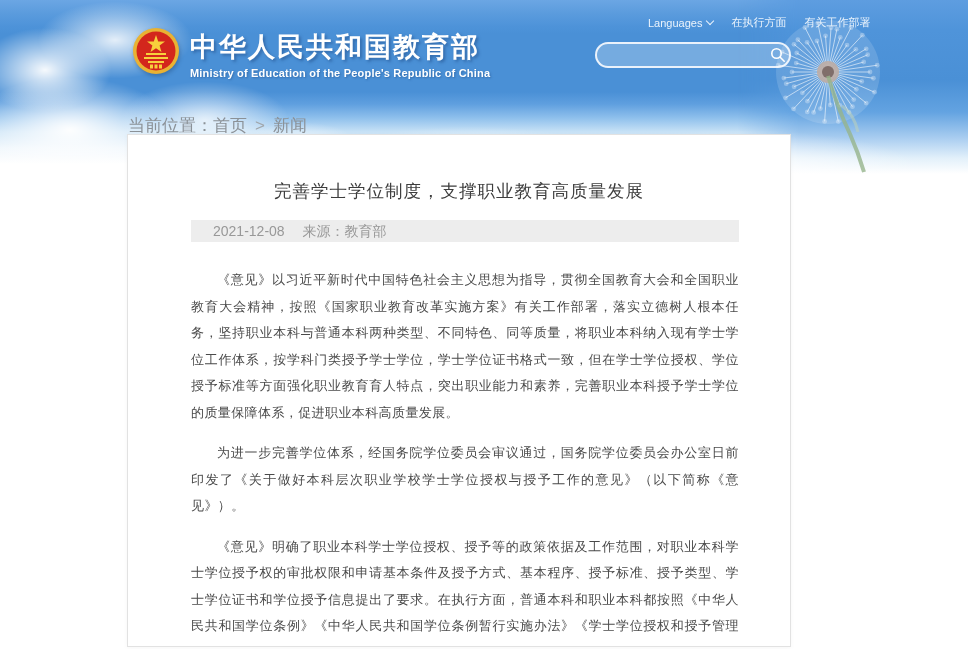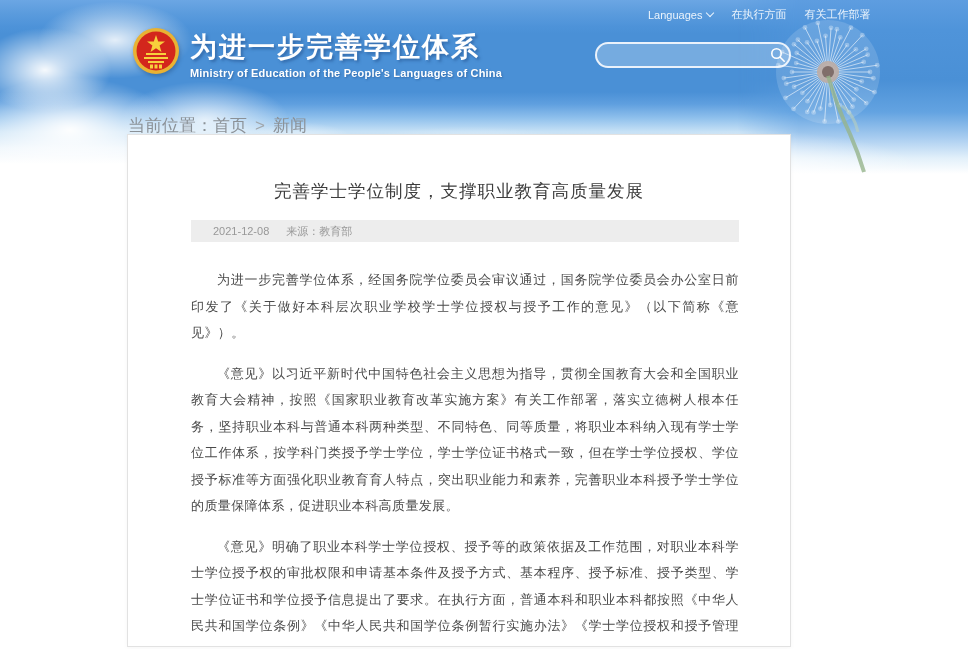--- a/index.html
+++ b/index.html
@@ -30,21 +30,21 @@
     background:
       radial-gradient(ellipse 95px 60px at 45px 70px, rgba(255,255,255,.95) 0%, rgba(255,255,255,0) 70%),
       radial-gradient(ellipse 110px 55px at 115px 40px, rgba(255,255,255,.85) 0%, rgba(255,255,255,0) 70%),
       radial-gradient(ellipse 150px 75px at 70px 130px, rgba(255,255,255,.97) 0%, rgba(255,255,255,0) 70%),
       radial-gradient(ellipse 120px 55px at 205px 120px, rgba(255,255,255,.75) 0%, rgba(255,255,255,0) 70%),
       radial-gradient(ellipse 90px 40px at 300px 150px, rgba(255,255,255,.8) 0%, rgba(255,255,255,0) 70%),
       radial-gradient(ellipse 220px 55px at 470px 165px, rgba(255,255,255,.85) 0%, rgba(255,255,255,0) 70%),
       radial-gradient(ellipse 260px 60px at 740px 172px, rgba(255,255,255,.9) 0%, rgba(255,255,255,0) 70%);
   }
   .top-links{
-    position:absolute;top:7px;left:648px;display:flex;align-items:center;gap:18px;
+    position:absolute;top:15px;left:648px;display:flex;align-items:center;gap:18px;
     color:#eaf3fc;font-size:11px;
   }
   .top-links a{color:#eaf3fc;text-decoration:none;display:inline-flex;align-items:center;cursor:pointer;}
   .chev{display:inline-block;width:5px;height:5px;border-right:1.5px solid #eaf3fc;border-bottom:1.5px solid #eaf3fc;transform:rotate(45deg);margin-left:5px;margin-top:-3px;}
   .logo-row{position:absolute;top:26px;left:132px;display:flex;align-items:flex-start;}
   .emblem{width:48px;height:54px;margin-right:10px;filter:drop-shadow(1px 2px 2px rgba(30,70,120,.45));}
   .site-title{
     color:#ffffff;font-size:27px;font-weight:bold;letter-spacing:2px;line-height:34px;margin-top:4px;
     text-shadow:2px 2px 3px rgba(35,80,140,.6);
   }
@@ -74,21 +74,21 @@
     position:absolute;top:134px;left:127px;width:662px;height:511px;
     background:#ffffff;border:1px solid #e2e2e2;z-index:2;
     box-shadow:0 1px 5px rgba(0,0,0,.04);overflow:hidden;
   }
   .article-title{
     margin:44px 40px 0 40px;text-align:center;
     font-size:17.5px;font-weight:normal;color:#3d3d3d;letter-spacing:1px;
   }
   .meta-bar{
     margin:17px 51px 0 63px;height:22px;line-height:22px;background:#ededed;
-    font-size:11px;color:#989898;padding-left:22px;
+    font-size:14px;color:#989898;padding-left:22px;
   }
   .meta-bar .src{margin-left:14px;}
   .article-body{
     margin:25px 51px 0 63px;font-size:13px;line-height:26.5px;color:#4a4a4a;
     text-align:justify;letter-spacing:.4px;
   }
   .article-body p{margin:0 0 14px 0;text-indent:2em;}
 </style>
 </head>
 <body>
@@ -214,22 +214,22 @@
       <circle cx="24" cy="25" r="19.5" fill="#d3261c"></circle>
       <polygon points="24,9 26.2,15.4 33,15.5 27.6,19.6 29.5,26.1 24,22.2 18.5,26.1 20.4,19.6 15,15.5 21.8,15.4" fill="#f7d03c"></polygon>
       <rect x="14" y="27" width="20" height="2" fill="#f7d03c"></rect>
       <rect x="12" y="31" width="24" height="2" fill="#f7d03c"></rect>
       <rect x="16" y="35" width="16" height="2" fill="#f7d03c"></rect>
       <rect x="18" y="38.5" width="3" height="4" fill="#f7d03c"></rect>
       <rect x="27" y="38.5" width="3" height="4" fill="#f7d03c"></rect>
       <rect x="22.5" y="38.5" width="3" height="4" fill="#f7d03c"></rect>
     </svg>
     <div>
-      <div class="site-title">为进一步完善学位体系</div>
-      <div class="site-subtitle">Ministry of Education of the People's Languages of China</div>
+      <div class="site-title">中华人民共和国教育部</div>
+      <div class="site-subtitle">Ministry of Education of the People's Republic of China</div>
     </div>
   </div>
 
   <div class="search-box">
     <input type="text" placeholder="" style="">
     <button class="search-btn">
       <svg width="16" height="16" viewBox="0 0 16 16">
         <circle cx="6.5" cy="6.5" r="4.7" fill="none" stroke="#ffffff" stroke-width="1.6"></circle>
         <line x1="10.2" y1="10.2" x2="14.2" y2="14.2" stroke="#ffffff" stroke-width="1.6" stroke-linecap="round"></line>
       </svg>
@@ -243,18 +243,18 @@
 
 <div class="card">
   <h1 class="article-title">完善学士学位制度，支撑职业教育高质量发展</h1>
 
   <div class="meta-bar">
     <span>2021-12-08</span>
     <span class="src">来源：教育部</span>
   </div>
 
   <div class="article-body">
+    <p>《意见》以习近平新时代中国特色社会主义思想为指导，贯彻全国教育大会和全国职业教育大会精神，按照《国家职业教育改革实施方案》有关工作部署，落实立德树人根本任务，坚持职业本科与普通本科两种类型、不同特色、同等质量，将职业本科纳入现有学士学位工作体系，按学科门类授予学士学位，学士学位证书格式一致，但在学士学位授权、学位授予标准等方面强化职业教育育人特点，突出职业能力和素养，完善职业本科授予学士学位的质量保障体系，促进职业本科高质量发展。</p>
     <p>为进一步完善学位体系，经国务院学位委员会审议通过，国务院学位委员会办公室日前印发了《关于做好本科层次职业学校学士学位授权与授予工作的意见》（以下简称《意见》）。</p>
-    <p>《意见》以习近平新时代中国特色社会主义思想为指导，贯彻全国教育大会和全国职业教育大会精神，按照《国家职业教育改革实施方案》有关工作部署，落实立德树人根本任务，坚持职业本科与普通本科两种类型、不同特色、同等质量，将职业本科纳入现有学士学位工作体系，按学科门类授予学士学位，学士学位证书格式一致，但在学士学位授权、学位授予标准等方面强化职业教育育人特点，突出职业能力和素养，完善职业本科授予学士学位的质量保障体系，促进职业本科高质量发展。</p>
     <p>《意见》明确了职业本科学士学位授权、授予等的政策依据及工作范围，对职业本科学士学位授予权的审批权限和申请基本条件及授予方式、基本程序、授予标准、授予类型、学士学位证书和学位授予信息提出了要求。在执行方面，普通本科和职业本科都按照《中华人民共和国学位条例》《中华人民共和国学位条例暂行实施办法》《学士学位授权和授予管理办法》进行学士学位授权、授予、管理和质量监督；在证书效用方面，两者价值等同，在就业、考研、考公等方面具有同样的效力。</p>
 
   </div>
 </div>
 
 </body></html>

